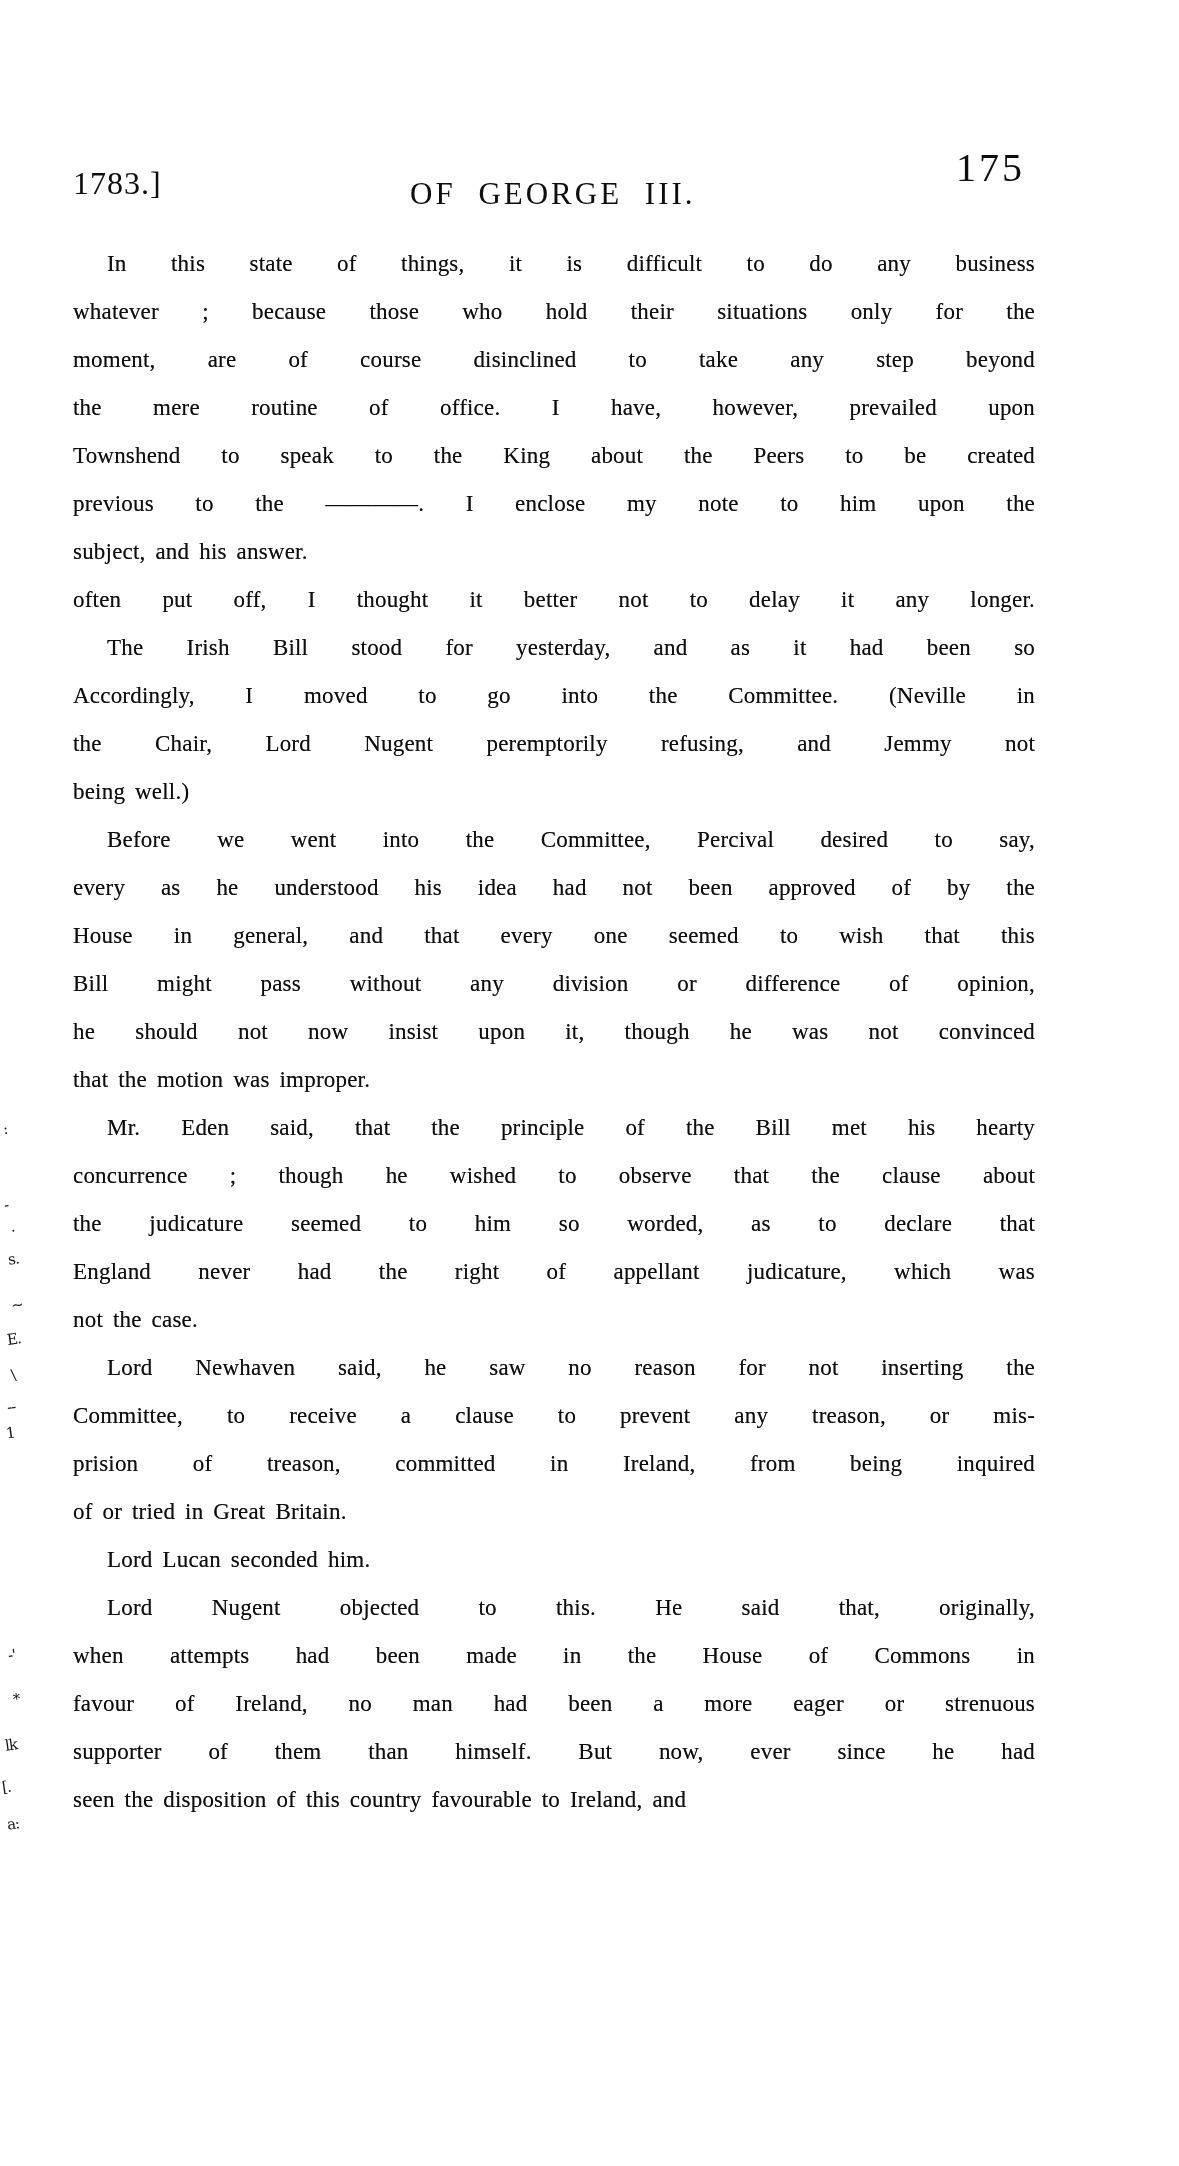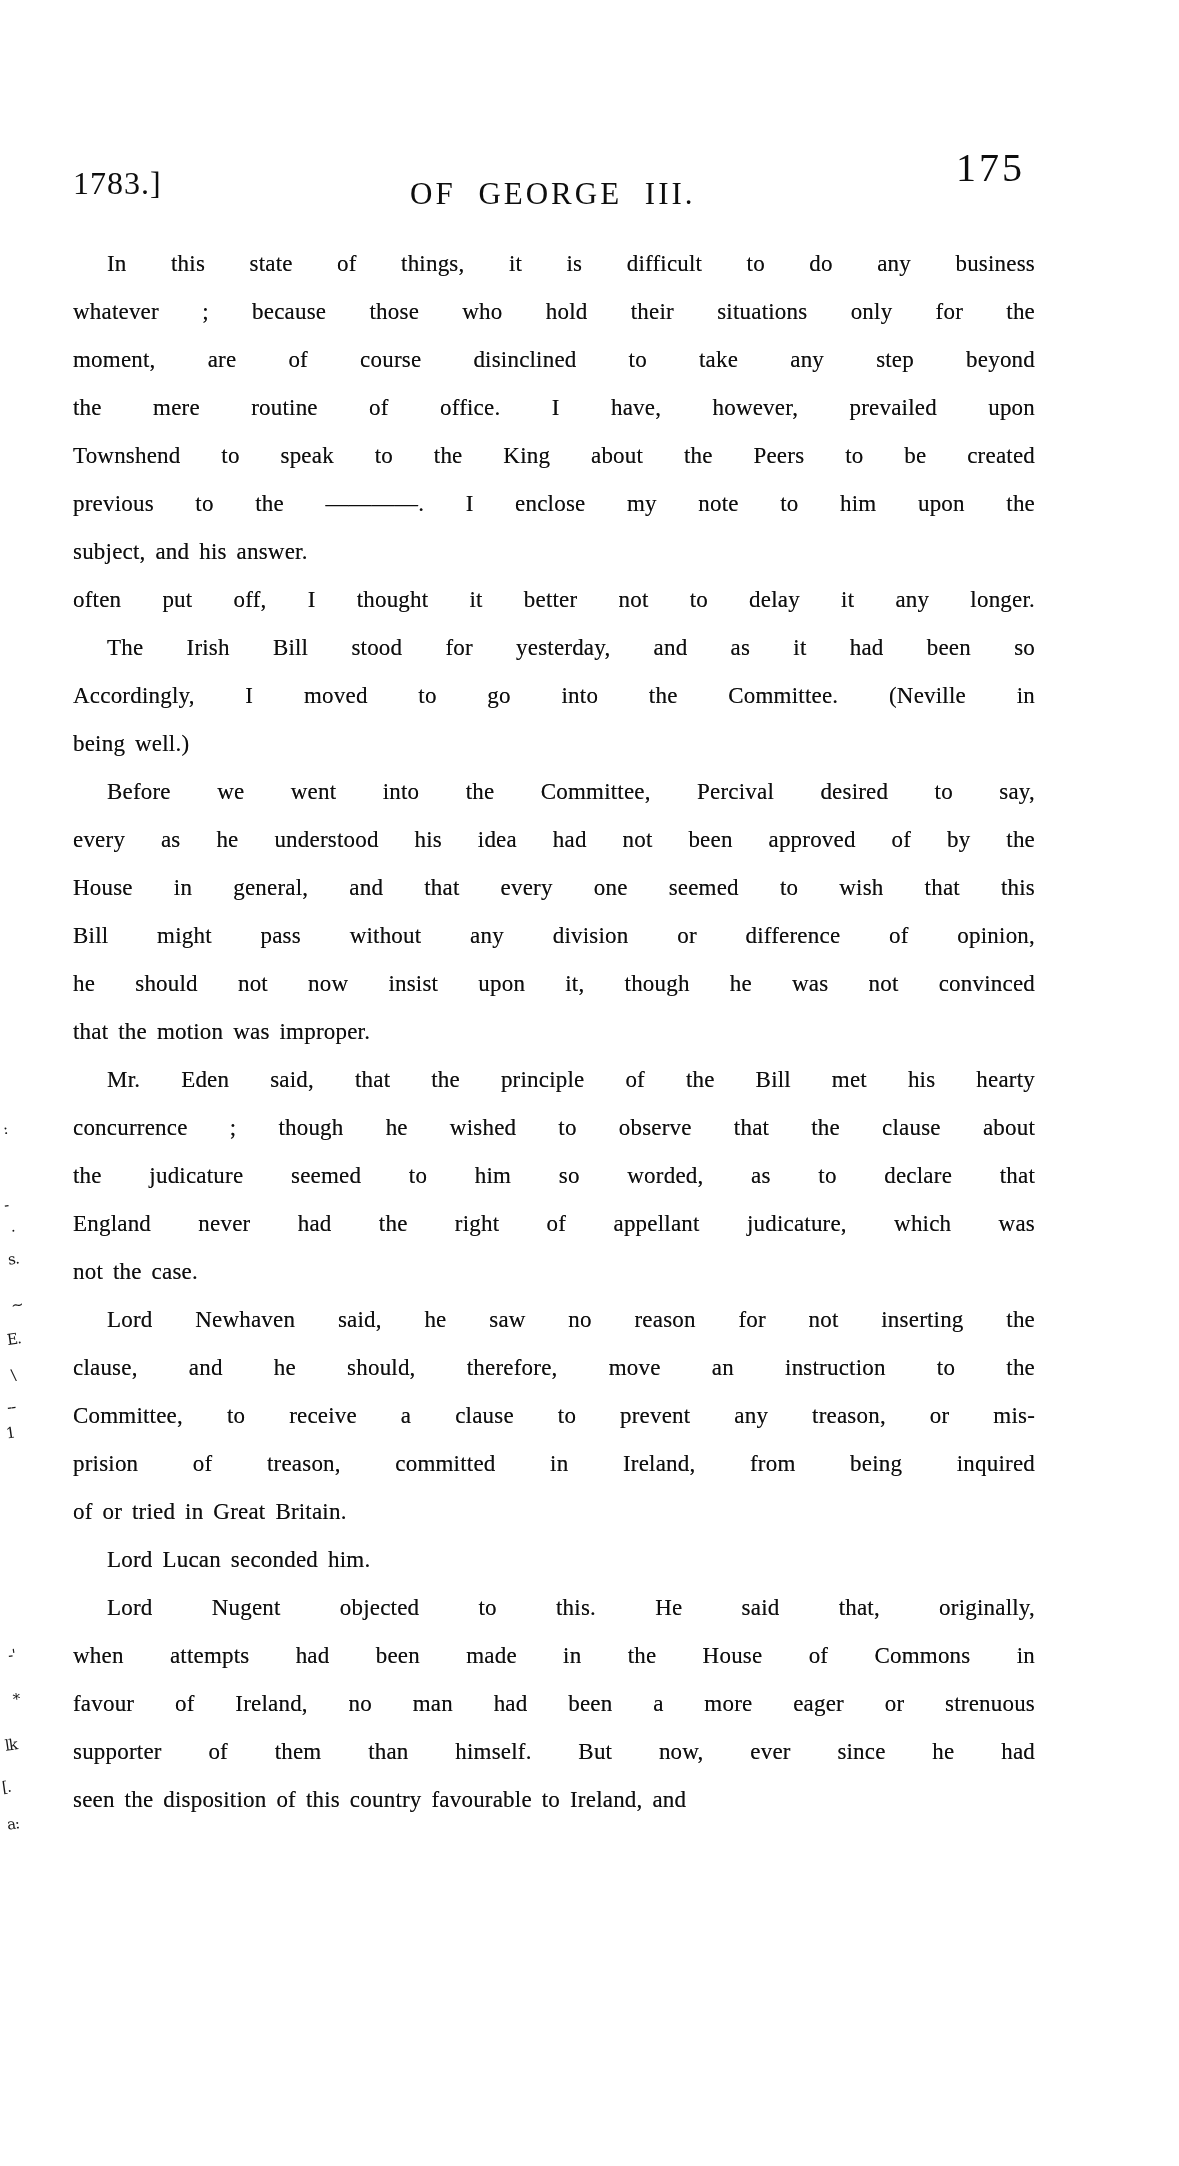--- a/index.html
+++ b/index.html
@@ -88,40 +88,40 @@
         <span class="line justify">moment, are of course disinclined to take any step beyond</span>
         <span class="line justify">the mere routine of office.  I have, however, prevailed upon</span>
         <span class="line justify">Townshend to speak to the King about the Peers to be created</span>
         <span class="line justify">previous to the ————.  I enclose my note to him upon the</span>
         <span class="line last">subject, and his answer.</span>
       </p>
       <p class="para">
         <span class="line justify">often put off, I thought it better not to delay it any longer.</span>
         <span class="line indent justify">The Irish Bill stood for yesterday, and as it had been so</span>
         <span class="line justify">Accordingly, I moved to go into the Committee.  (Neville in</span>
+        <span class="line justify">the Chair, Lord Nugent peremptorily refusing, and Jemmy not</span>
         <span class="line last">being well.)</span>
       </p>
       <p class="para">
         <span class="line indent justify">Before we went into the Committee, Percival desired to say,</span>
         <span class="line justify">every as he understood his idea had not been approved of by the</span>
         <span class="line justify">House in general, and that every one seemed to wish that this</span>
         <span class="line justify">Bill might pass without any division or difference of opinion,</span>
         <span class="line justify">he should not now insist upon it, though he was not convinced</span>
         <span class="line last">that the motion was improper.</span>
       </p>
       <p class="para">
         <span class="line indent justify">Mr. Eden said, that the principle of the Bill met his hearty</span>
         <span class="line justify">concurrence ; though he wished to observe that the clause about</span>
         <span class="line justify">the judicature seemed to him so worded, as to declare that</span>
         <span class="line justify">England never had the right of appellant judicature, which was</span>
         <span class="line last">not the case.</span>
       </p>
       <p class="para">
         <span class="line indent justify">Lord Newhaven said, he saw no reason for not inserting the</span>
-        <span class="line justify">clause, and he should, therefore, move an instruction to the</span>
         <span class="line justify">Committee, to receive a clause to prevent any treason, or mis-</span>
         <span class="line justify">prision of treason, committed in Ireland, from being inquired</span>
         <span class="line last">of or tried in Great Britain.</span>
       </p>
       <p class="para">
         <span class="line indent last">Lord Lucan seconded him.</span>
       </p>
       <p class="para">
         <span class="line indent justify">Lord Nugent objected to this.  He said that, originally,</span>
         <span class="line justify">when attempts had been made in the House of Commons in</span>

